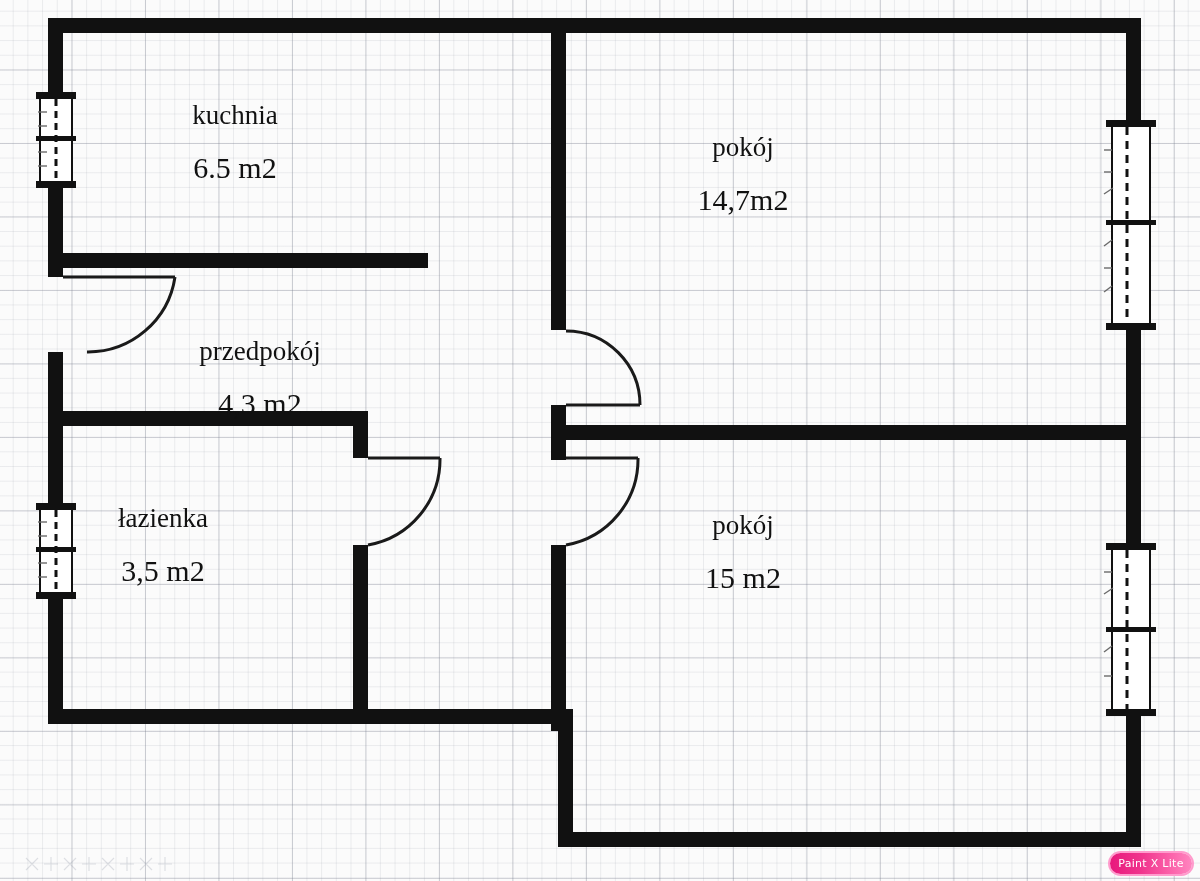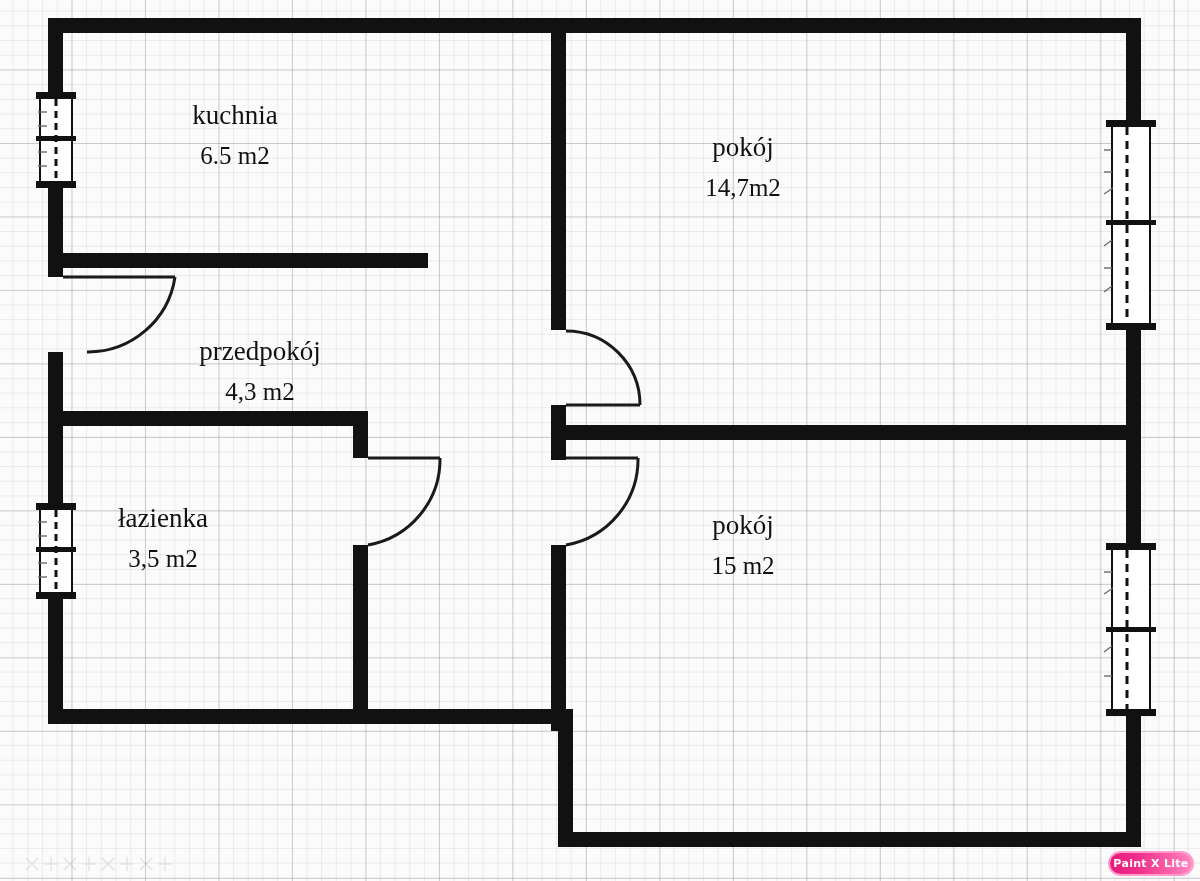--- a/index.html
+++ b/index.html
@@ -51,22 +51,22 @@
     line-height: 1.16;
     white-space: nowrap;
     user-select: none;
   }
   .room-label .rl-name {
     display: block;
     font-size: 27px;
   }
   .room-label .rl-area {
     display: block;
-    font-size: 25px;
-    margin-top: 10px;
+    font-size: 30px;
+    margin-top: 20px;
   }
   .lbl-kuchnia     { left: 130px; top: 100px;  width: 210px; }
   .lbl-pokoj-duzy  { left: 648px; top: 132px;  width: 190px; }
   .lbl-przedpokoj  { left: 150px; top: 336px;  width: 220px; }
   .lbl-lazienka    { left: 68px;  top: 503px;  width: 190px; }
   .lbl-pokoj-maly  { left: 648px; top: 510px;  width: 190px; }
 
   
   .watermark {
     position: absolute;
@@ -77,21 +77,21 @@
     border-radius: 11px;
     background: linear-gradient(90deg, #e8197c 0%, #f0348d 38%, #fb5fa8 72%, #ff86c0 100%);
     box-shadow: 0 0 0 2px #ff9ccd;
     display: flex;
     align-items: center;
     justify-content: center;
   }
   .watermark span {
     color: #ffffff;
     font-family: "DejaVu Sans", sans-serif;
-    font-weight: bold;
+    font-weight: normal;
     font-size: 11px;
     letter-spacing: 0.3px;
     line-height: 1;
     white-space: nowrap;
   }
   
   .scan-smudge {
     position: absolute;
     left: 24px;
     top: 852px;

